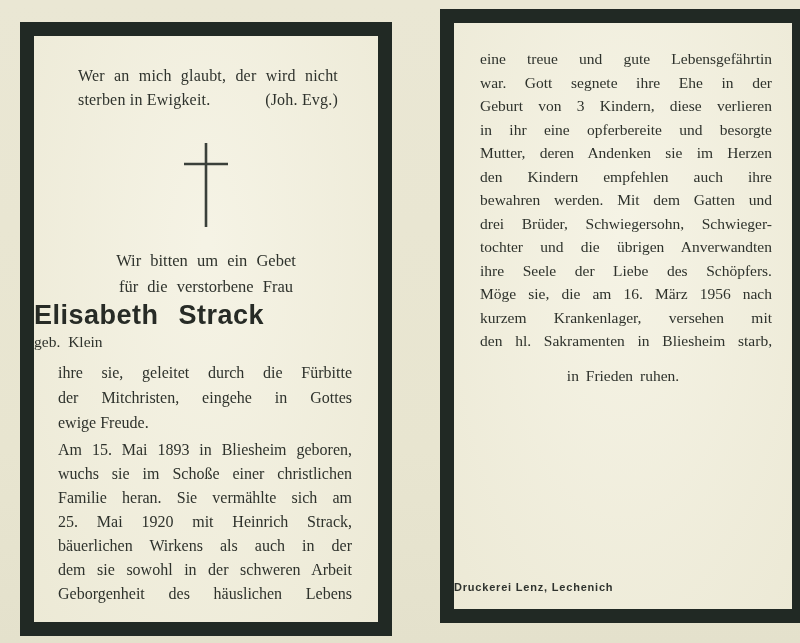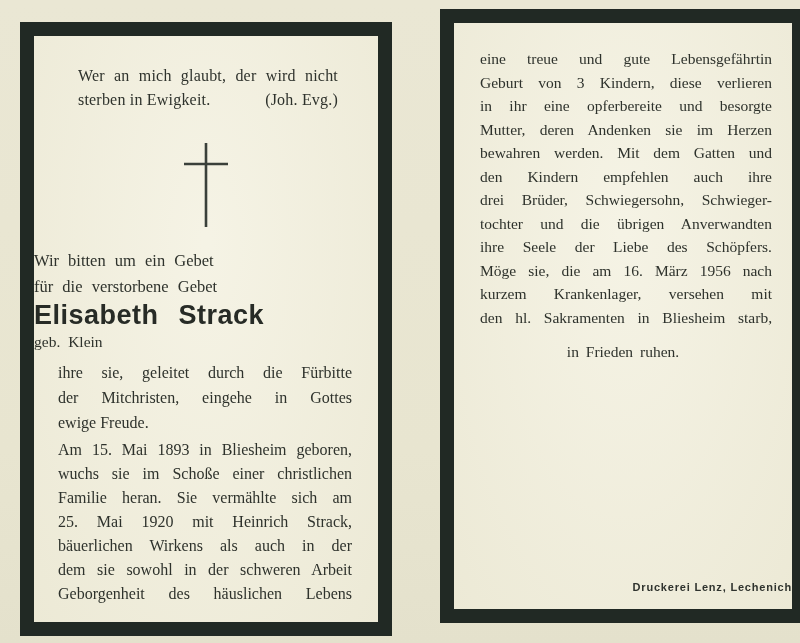--- a/index.html
+++ b/index.html
@@ -29,21 +29,21 @@
     margin:28px 40px 0 44px;
     font-size:16px; line-height:24px;
     letter-spacing:0.2px;
   }
   .quote-l2 { display:flex; justify-content:space-between;align-items:center; }
 
   .cross-wrap { text-align:center; margin-top:30px; height:86px; }
   .cross-wrap svg { display:inline-block; }
 
   .intro {
-    margin-top:20px;
+    text-align:center; margin-top:20px;
     font-size:16.5px; line-height:26px; word-spacing:5px;
   }
   .name {
     margin:0; text-align:left;
     font-family:"Liberation Sans", sans-serif;
     font-weight:700; font-size:27px; line-height:30px;
     letter-spacing:0.5px; word-spacing:12px;
     color:#272b26;
   }
   .maiden {
@@ -53,21 +53,21 @@
   .para  { margin:8px 26px 0 24px; font-size:16px; line-height:25px; }
   .para2 { margin-top:3px; line-height:24px; }
 
   .rpara { margin:24px 20px 0 26px; font-size:15.5px; line-height:23.5px; }
   .closing {
     text-align:center; margin-top:14px;
     font-size:15.5px; word-spacing:3px;
   }
   .printer {
     position:absolute; left:0; right:0; bottom:16px;
-    text-align:right;
+    text-align:left;
     font-family:"Liberation Sans", sans-serif;
     font-weight:700; font-size:11px; letter-spacing:0.8px;
     color:#2f332e;
   }
 </style>
 </head>
 <body>
 
 <div class="card">
 
@@ -82,21 +82,21 @@
 
     <div class="cross-wrap">
       <svg width="48" height="86" viewBox="0 0 48 86" aria-hidden="true">
         <line x1="24" y1="1" x2="24" y2="85" stroke="#3a403a" stroke-width="2.6"></line>
         <line x1="2" y1="22" x2="46" y2="22" stroke="#3a403a" stroke-width="2.6"></line>
       </svg>
     </div>
 
     <div class="intro">
       <div>Wir bitten um ein Gebet</div>
-      <div>für die verstorbene Gebet</div>
+      <div>für die verstorbene Frau</div>
     </div>
 
     <h1 class="name">Elisabeth Strack</h1>
     <div class="maiden">geb. Klein</div>
 
     <div class="para para1">
         <div class="tline fill">ihre sie, geleitet durch die Fürbitte</div>
         <div class="tline fill">der Mitchristen, eingehe in Gottes</div>
         <div class="tline left">ewige Freude.</div>
       </div>
@@ -107,25 +107,26 @@
         <div class="tline fill">25. Mai 1920 mit Heinrich Strack,</div>
         <div class="tline fill">bäuerlichen Wirkens als auch in der</div>
         <div class="tline fill">dem sie sowohl in der schweren Arbeit</div>
         <div class="tline fill">Geborgenheit des häuslichen Lebens</div>
       </div>
   </section>
 
   <section class="panel" id="right-panel">
     <div class="rpara">
         <div class="tline fill">eine treue und gute Lebensgefährtin</div>
+        <div class="tline fill">war. Gott segnete ihre Ehe in der</div>
         <div class="tline fill">Geburt von 3 Kindern, diese verlieren</div>
         <div class="tline fill">in ihr eine opferbereite und besorgte</div>
         <div class="tline fill">Mutter, deren Andenken sie im Herzen</div>
+        <div class="tline fill">den Kindern empfehlen auch ihre</div>
         <div class="tline fill">bewahren werden. Mit dem Gatten und</div>
-        <div class="tline fill">den Kindern empfehlen auch ihre</div>
         <div class="tline fill">drei Brüder, Schwiegersohn, Schwieger-</div>
         <div class="tline fill">tochter und die übrigen Anverwandten</div>
         <div class="tline fill">ihre Seele der Liebe des Schöpfers.</div>
         <div class="tline fill">Möge sie, die am 16. März 1956 nach</div>
         <div class="tline fill">kurzem Krankenlager, versehen mit</div>
         <div class="tline fill">den hl. Sakramenten in Bliesheim starb,</div>
       </div>
     <div class="closing">in Frieden ruhen.</div>
     <div class="printer">Druckerei Lenz, Lechenich</div>
   </section>

